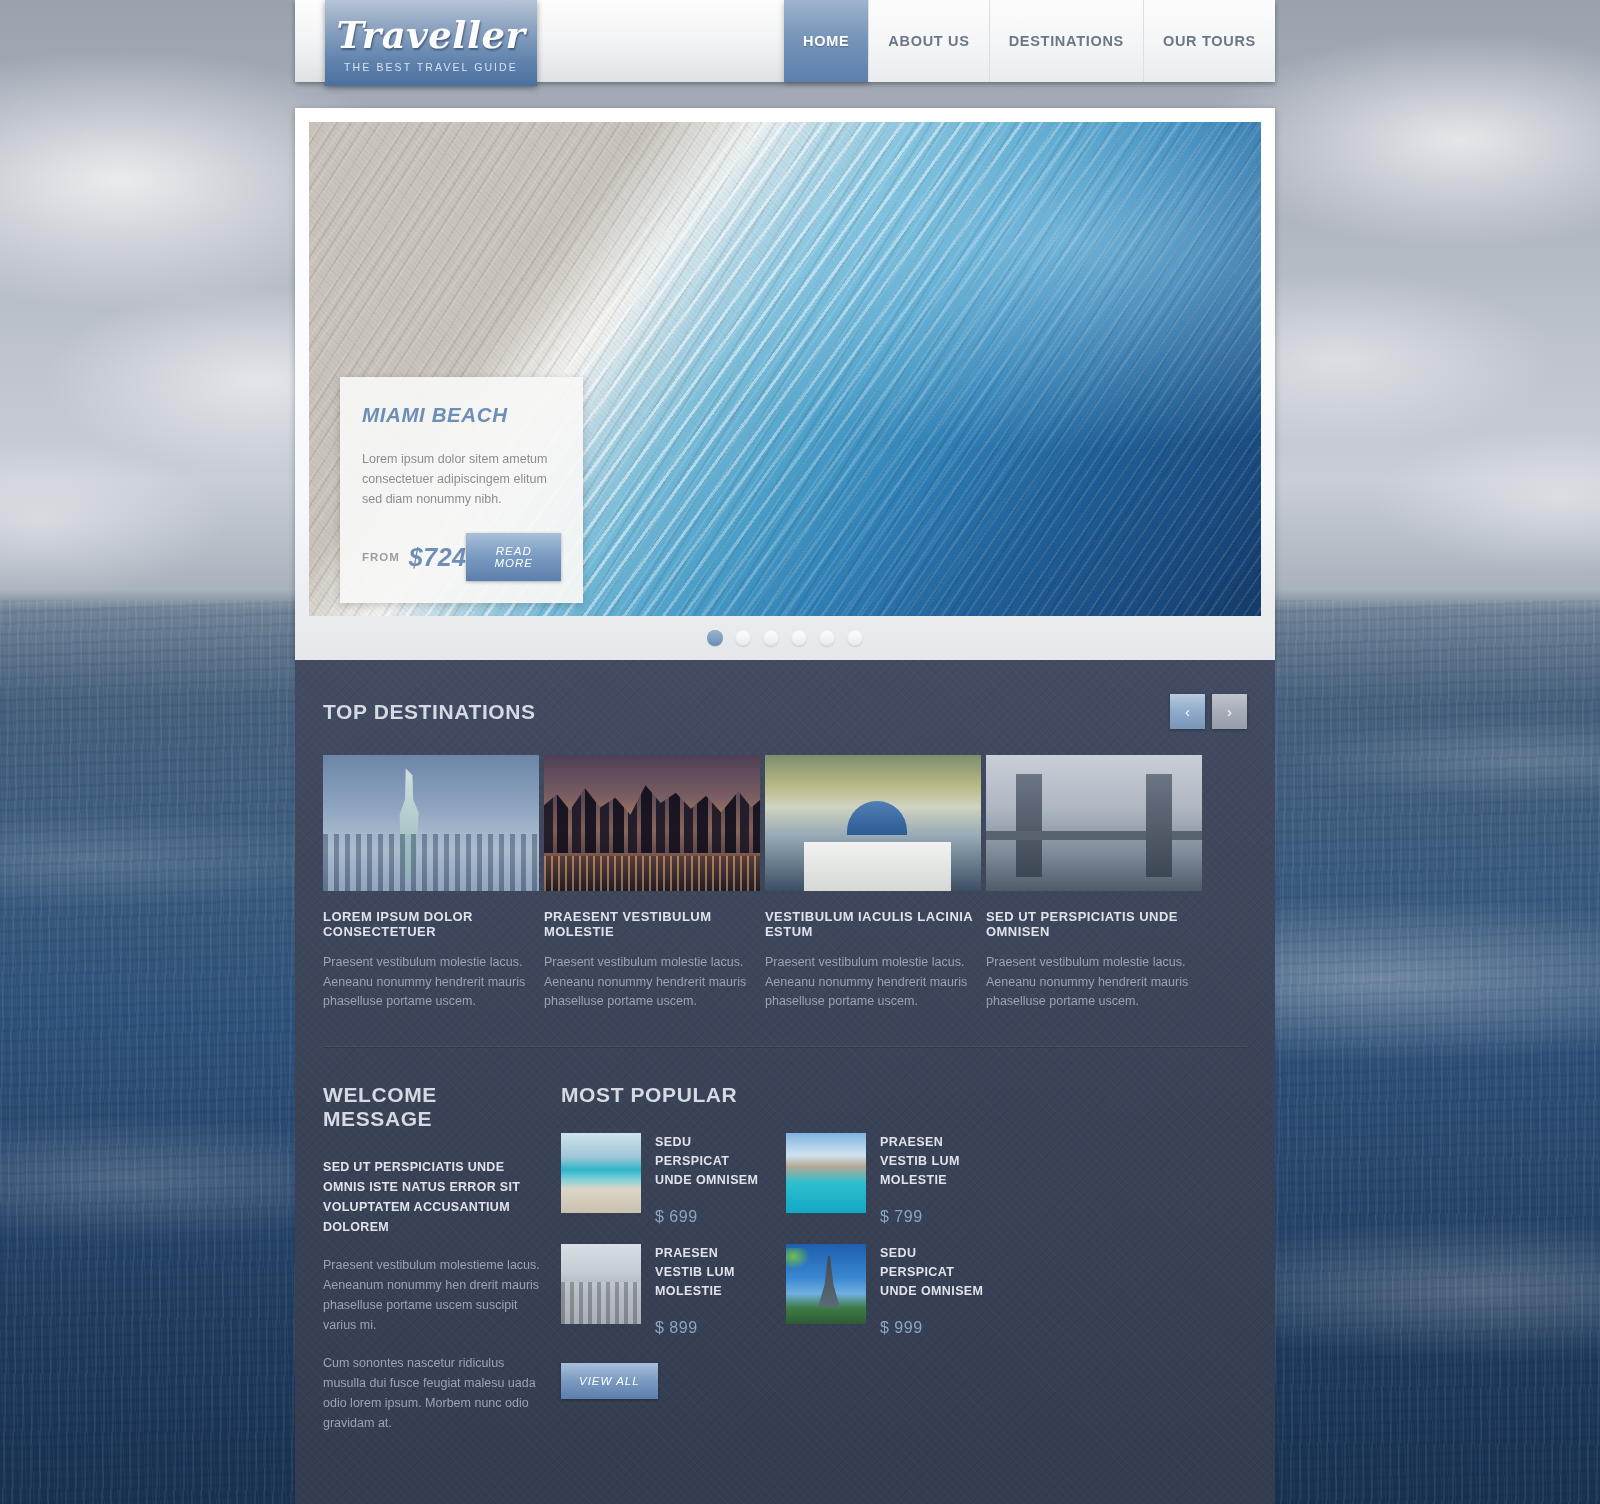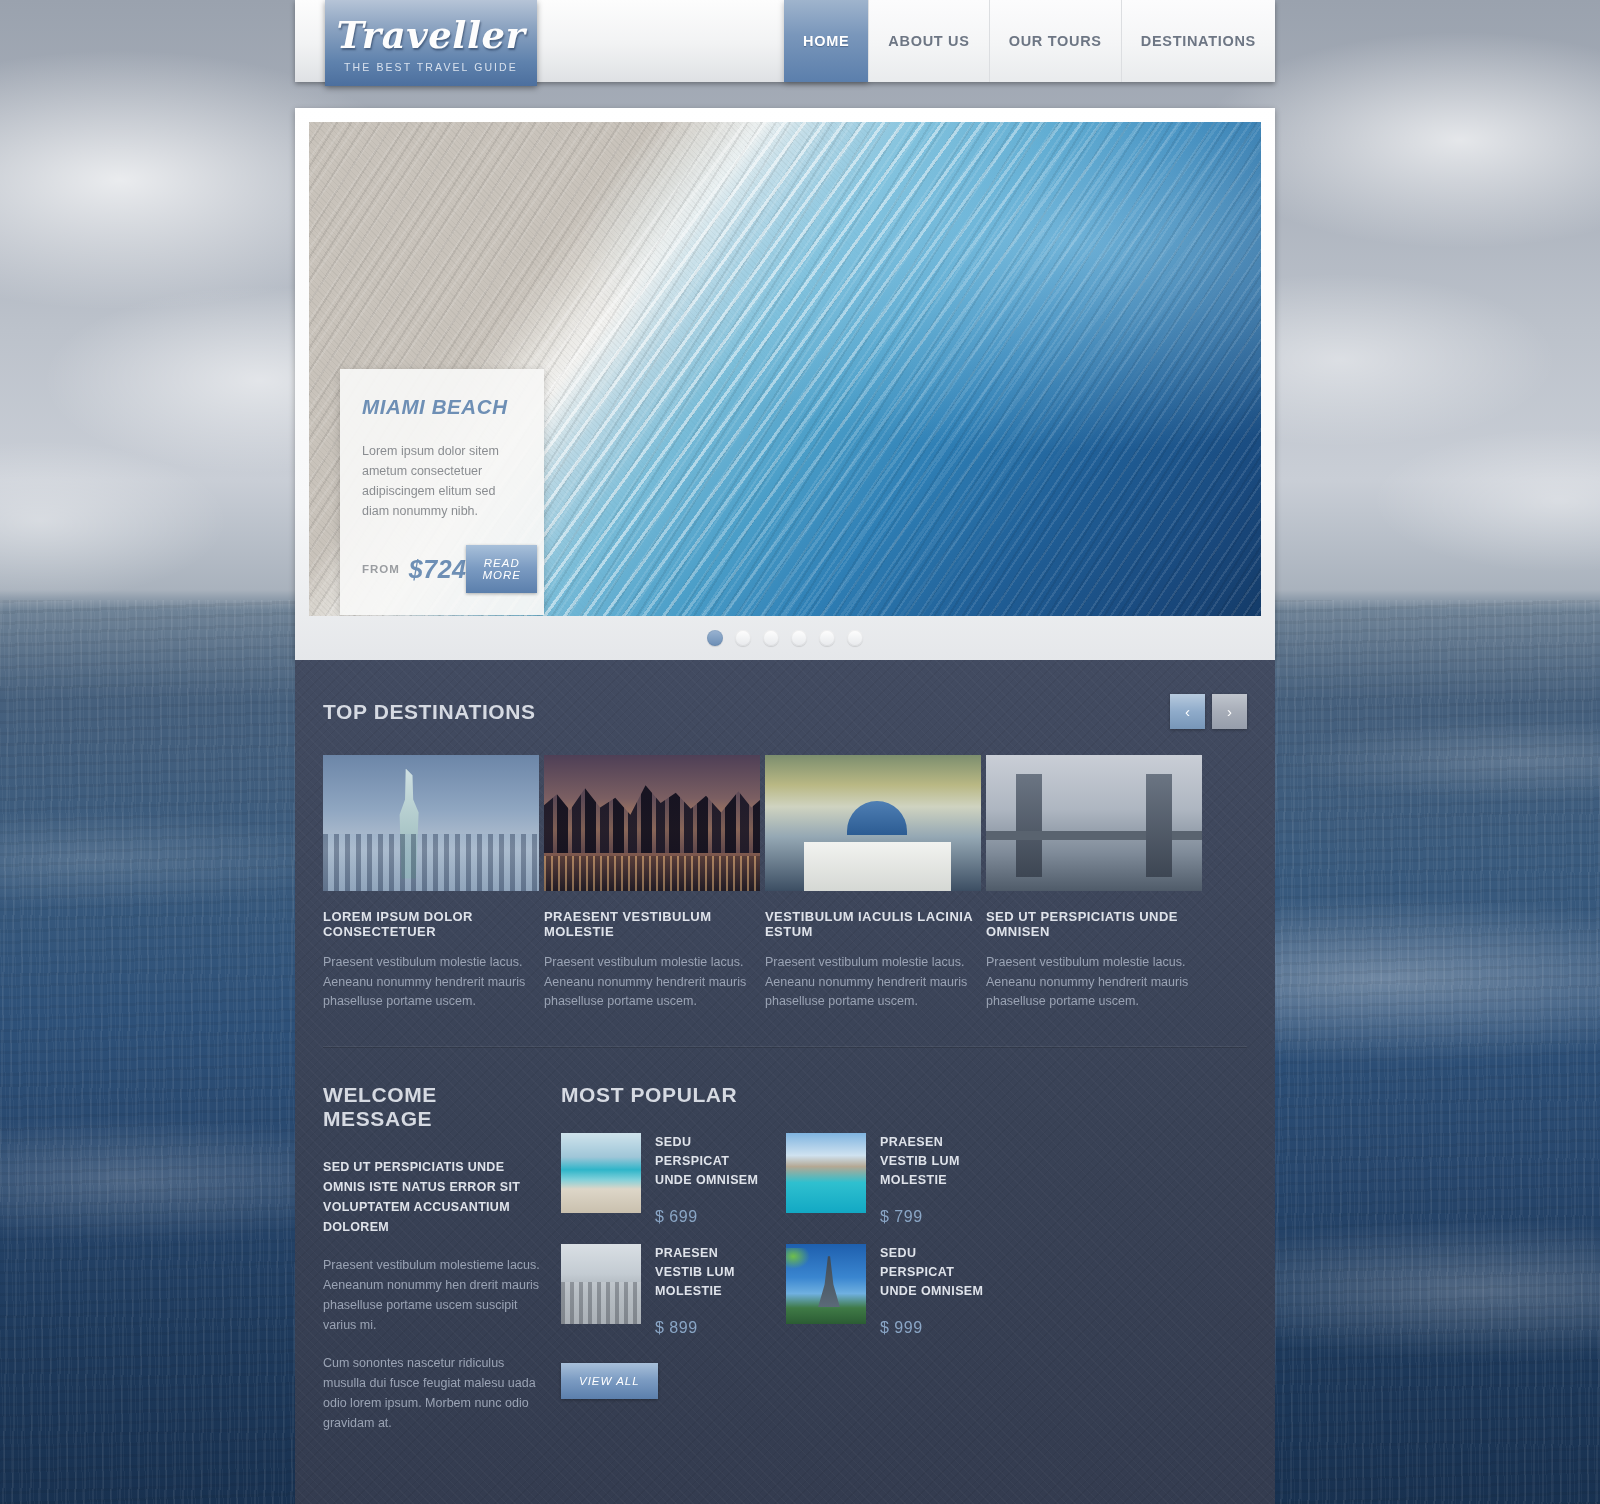--- a/index.html
+++ b/index.html
@@ -125,21 +125,21 @@
       repeating-linear-gradient(124deg, rgba(255,255,255,.10) 0 2px, rgba(0,0,0,0) 2px 10px),
       repeating-linear-gradient(-58deg, rgba(0,0,0,.07) 0 2px, rgba(0,0,0,0) 2px 12px);
   }
   .slide .sandtex {
     position: absolute; left: 0; top: 0; width: 560px; height: 494px;
     background-image: repeating-linear-gradient(45deg, rgba(0,0,0,.035) 0 1px, rgba(0,0,0,0) 1px 4px);
     -webkit-mask-image: linear-gradient(128deg, rgba(0,0,0,1) 0%, rgba(0,0,0,1) 55%, rgba(0,0,0,0) 72%);
             mask-image: linear-gradient(128deg, rgba(0,0,0,1) 0%, rgba(0,0,0,1) 55%, rgba(0,0,0,0) 72%);
   }
   .caption {
-    position: absolute; left: 31px; top: 247px; width: 204px;
+    position: absolute; left: 31px; top: 255px; width: 243px;
     background: rgba(246,246,245,.94);
     padding: 26px 22px 22px 22px;
     box-shadow: 0 2px 8px rgba(0,0,0,.18);
   }
   .caption h2 {
     font-size: 20.5px; font-weight: 700; font-style: italic;
     letter-spacing: .6px; color: #6e8fb5; margin-bottom: 22px;
   }
   .caption p { font-size: 12.5px; line-height: 20px; color: #8a8d91; margin-bottom: 24px; }
   .caption-bottom { display: flex; align-items: center; }
@@ -339,22 +339,22 @@
     <div class="header-bar"></div>
 
     <div class="logo">
       <div class="logo-word">Traveller</div>
       <div class="logo-tag">THE BEST TRAVEL GUIDE</div>
     </div>
 
     <nav class="nav">
       <div class="nav-item active">HOME</div>
       <div class="nav-item">ABOUT US</div>
+      <div class="nav-item">DESTINATIONS</div>
       <div class="nav-item">OUR TOURS</div>
-      <div class="nav-item">DESTINATIONS</div>
     </nav>
   </div>
 
   <div class="slider-shell">
     <div class="slide">
       <div class="sandtex"></div>
       <div class="ripples"></div>
       <div class="foam"></div>
 
       <div class="caption">

